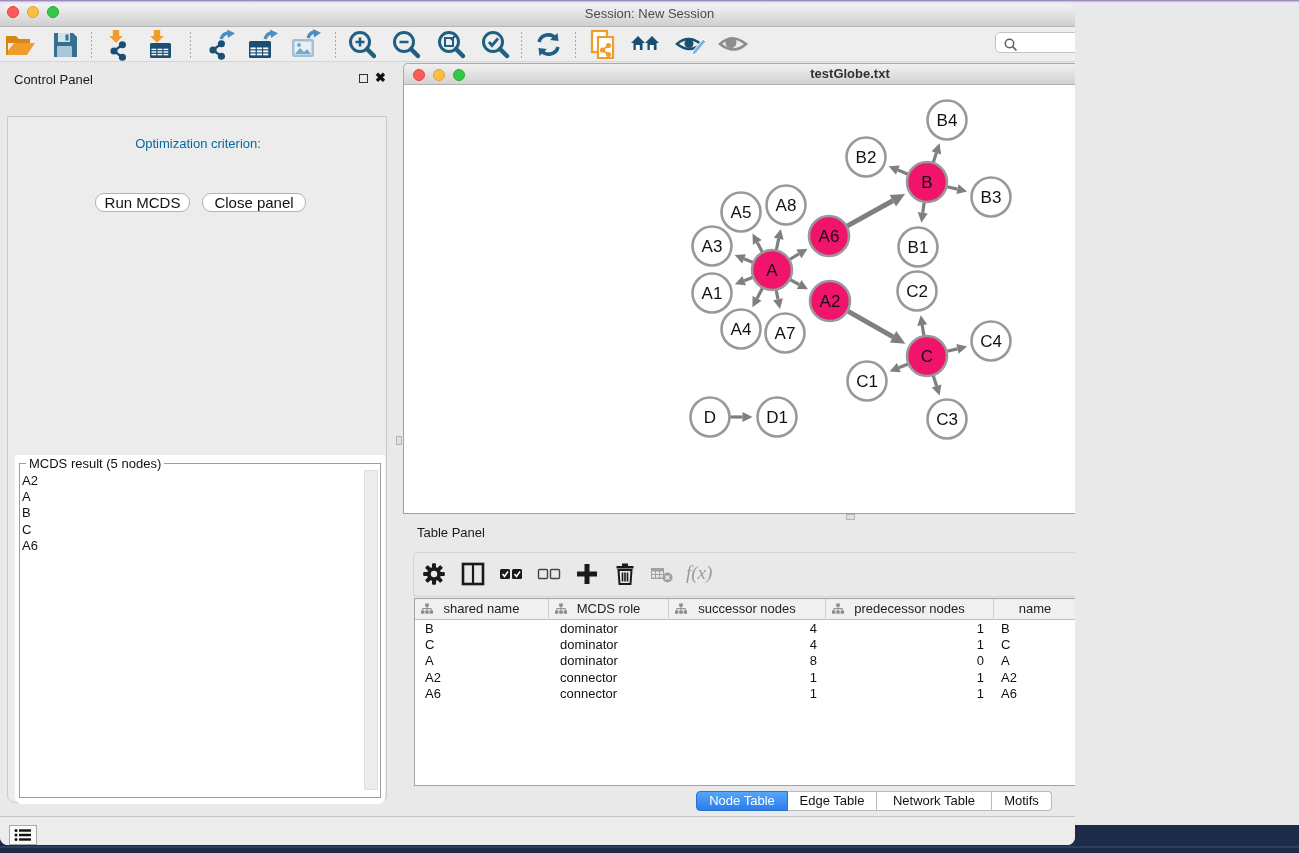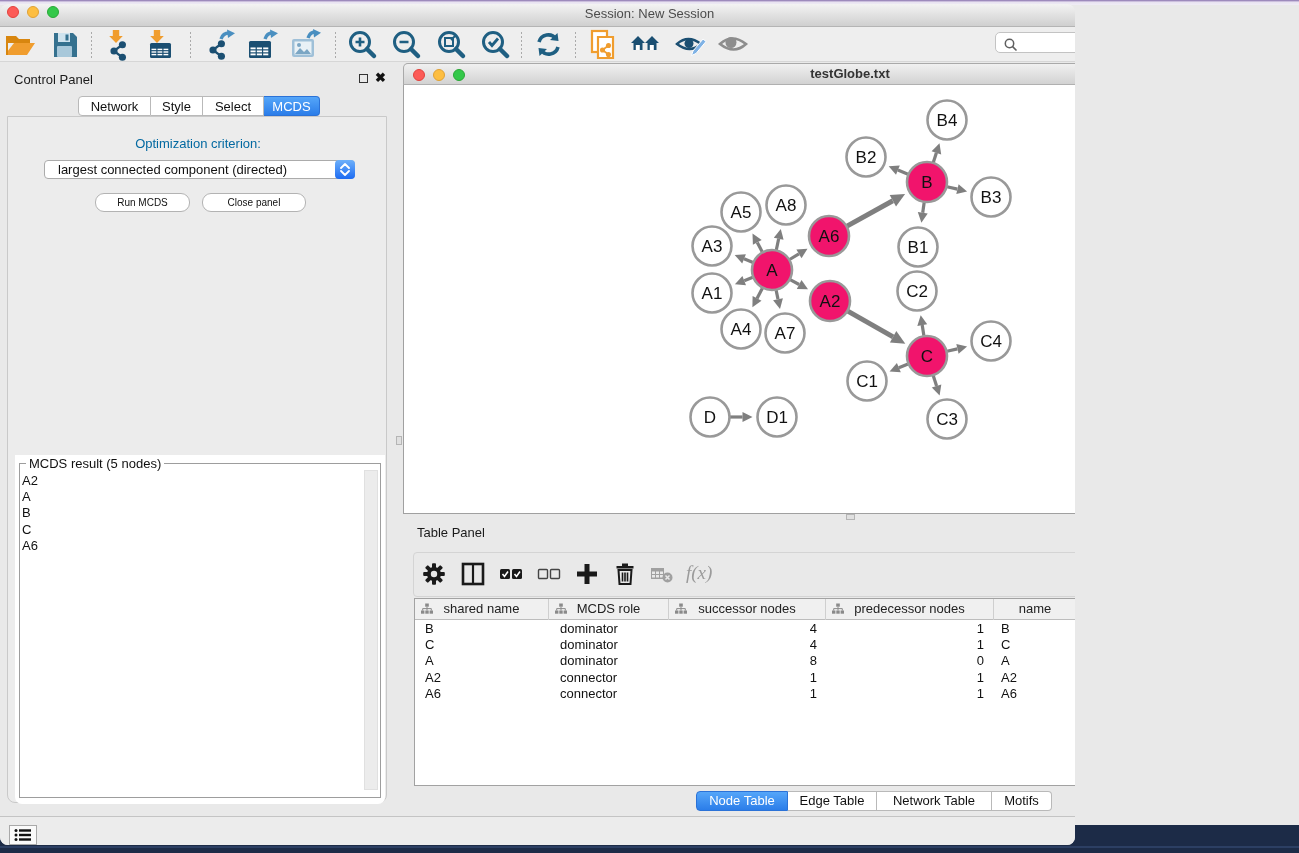--- a/index.html
+++ b/index.html
@@ -33,21 +33,21 @@
 .tab { height:20px; background:#fff; border:1px solid #b9b9b9; border-left:none; font-size:13px; color:#111; text-align:center; line-height:19px; }
 .tab.first { border-left:1px solid #b9b9b9; border-radius:4px 0 0 4px; }
 .tab.last { border-radius:0 4px 4px 0; }
 .tab.sel { background:linear-gradient(#55a6f9,#2b7de9); color:#fff; border-color:#2b72d7; }
 #cpTabs { left:78px; top:92px; }
 #cpBox { left:7px; top:112px; width:380px; height:687px; background:#ececec; border:1px solid #c9c9c9; border-radius:0 0 8px 8px; }
 #optLabel { left:0; width:380px; top:19px; text-align:center; font-size:13px; color:#0369a1; }
 #dropdown { left:36px; top:43px; width:311px; height:19px; background:#fff; border:1px solid #ababab; border-radius:4px; font-size:13px; color:#111; line-height:17px; padding-left:13px; }
 #spinner { right:-1px; top:-1px; width:20px; height:19px; border-radius:4px; background:linear-gradient(#6db0fa,#1d6bf2); }
 #spinner svg { position:absolute; left:4px; top:3px; }
-.btn { position:absolute; height:19px; background:#fff; border:1px solid #b3b3b3; border-radius:9px; font-size:10px; color:#111; text-align:center; line-height:17px; }
+.btn { position:absolute; height:19px; background:#fff; border:1px solid #b3b3b3; border-radius:9px; font-size:15px; color:#111; text-align:center; line-height:17px; }
 #whitePanel { left:7px; top:338px; width:370px; height:349px; background:#fff; border-radius:0 0 7px 7px; }
 #mcdsBorder { left:4px; top:8px; width:362px; height:335px; border:1px solid #9d9d9d; }
 #mcdsLabel { left:6px; top:-8px; background:#fff; padding:0 3px; font-size:13px; color:#111; }
 #mcdsList { left:2px; top:9px; font-size:13px; line-height:16.2px; color:#111; }
 #mcdsScroll { right:2px; top:6px; width:14px; height:320px; background:#ececec; border:1px solid #e0e0e0; }
 
 #netwin { left:403px; top:59px; width:894px; height:450px; }
 #netTitle { left:0; top:0; width:894px; height:22px; background:linear-gradient(#f0f0f0,#d2d2d2); border:1px solid #a9a9a9; border-bottom:1px solid #b0b0b0; border-radius:5px 5px 0 0; }
 #netTitle .title { position:absolute; left:0; right:0; top:2px; text-align:center; font-size:13px; font-weight:bold; color:#333; }
 #netCorner { right:0; top:0; width:11px; height:11px; background:#2563ad; }
@@ -222,36 +222,22 @@
         <svg width="15" height="15" viewBox="0 0 15 15" style="position:absolute;left:8px;top:5px;">
           <circle cx="5.5" cy="5.5" r="4.2" fill="none" stroke="#5f5f5f" stroke-width="1.5"></circle>
           <line x1="8.6" y1="8.6" x2="12.5" y2="12.5" stroke="#5f5f5f" stroke-width="1.6"></line>
         </svg>
       </div>
   </div>
 
   <div class="abs" id="cpHead">Control Panel</div>
   <div class="abs" id="cpFloat"></div>
   <div class="abs" id="cpClose">✖</div>
-  <div class="abs tabrow" id="cpTabs">
-    <div class="tab first" style="width:73px;">Network</div>
-    <div class="tab" style="width:52px;">Style</div>
-    <div class="tab" style="width:61px;">Select</div>
-    <div class="tab sel last" style="width:56px;">MCDS</div>
-  </div>
   <div class="abs" id="cpBox">
     <div class="abs" id="optLabel">Optimization criterion:</div>
-    <div class="abs" id="dropdown">largest connected component (directed)
-      <div class="abs" id="spinner">
-          <svg width="12" height="13" viewBox="0 0 12 13">
-            <path d="M2 5 L6 1 L10 5" fill="none" stroke="#fff" stroke-width="1.8" stroke-linecap="round" stroke-linejoin="round"></path>
-            <path d="M2 8 L6 12 L10 8" fill="none" stroke="#fff" stroke-width="1.8" stroke-linecap="round" stroke-linejoin="round"></path>
-          </svg>
-        </div>
-    </div>
     <div class="btn" style="left:87px; top:76px; width:95px;">Run MCDS</div>
     <div class="btn" style="left:194px; top:76px; width:104px;">Close panel</div>
     <div class="abs" id="whitePanel">
       <div class="abs" id="mcdsBorder">
         <div class="abs" id="mcdsLabel">MCDS result (5 nodes)</div>
         <div class="abs" id="mcdsList">A2<br>A<br>B<br>C<br>A6</div>
         <div class="abs" id="mcdsScroll"></div>
       </div>
     </div>
   </div>

